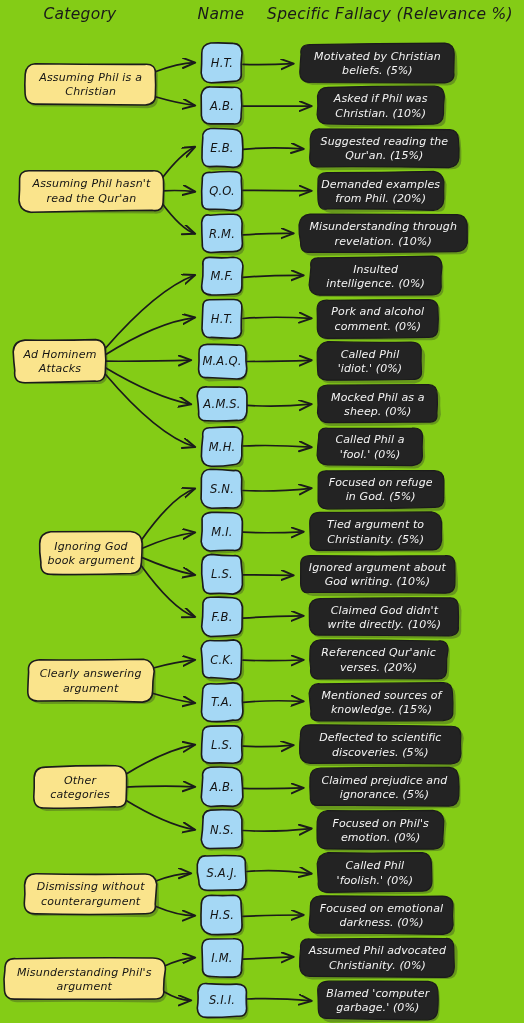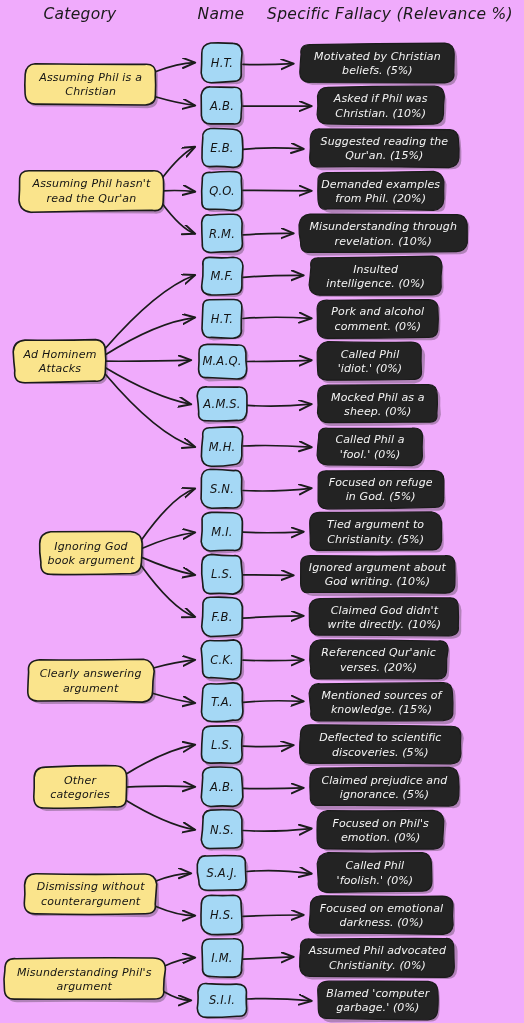--- a/index.html
+++ b/index.html
@@ -10,21 +10,21 @@
   body {
     width: 524px;
     height: 1023px;
     overflow: hidden;
     font-family: "DejaVu Sans", sans-serif;
   }
   #diagram-root {
     position: relative;
     width: 524px;
     height: 1023px;
-    background: #f0abfc;
+    background: #84cc16;
   }
   svg#canvas {
     position: absolute;
     top: 0; left: 0;
     width: 524px;
     height: 1023px;
     display: block;
   }
   .hdr-text {
     font-family: "DejaVu Sans", sans-serif;

